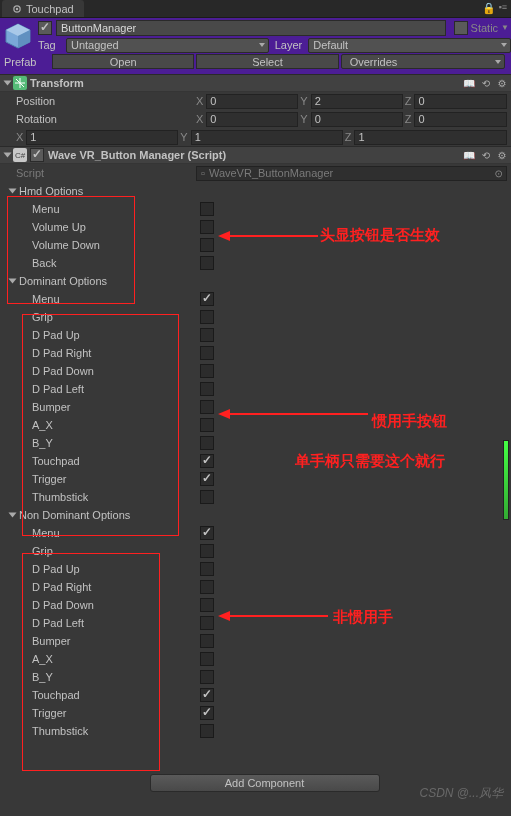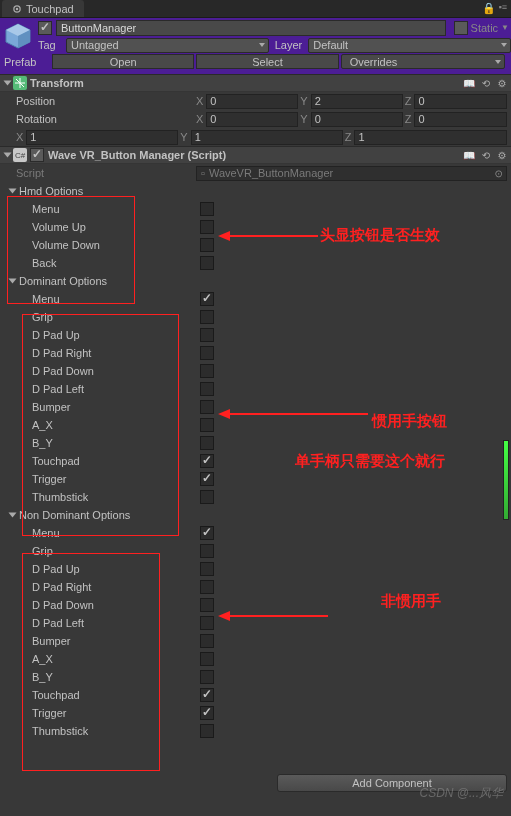--- a/index.html
+++ b/index.html
@@ -150,21 +150,21 @@
     color:#c2c2c2; font-size:12px; font-weight:bold;
   }
   .red-box {
     position:absolute; border: 1.5px solid #ff2020;
     pointer-events:none;
   }
   .arrow-svg { position:absolute; pointer-events:none; }
   .anno-text { position:absolute; color:#ff2020; font-size:15px; font-weight:bold; pointer-events:none; font-family: "Microsoft YaHei", sans-serif; }
   .add-comp-row {
     position:absolute; bottom:20px; left:0; right:0;
-    display:flex; justify-content:flex-end;
+    display:flex; justify-content:center;
     padding: 4px;
     margin-left: 18px;
   }
   .add-comp-btn {
     width: 230px; height:18px;
     background: linear-gradient(#5a5a5a,#494949);
     border:1px solid #2a2a2a;
     border-radius:3px;
     color:#c2c2c2; font-size:11px;
     display:flex; align-items:center; justify-content:center;
@@ -472,20 +472,20 @@
   <polygon points="0,6 12,1 12,11" fill="#ff2020"></polygon>
 </svg>
 <svg class="arrow-svg" style="left:218px; top:610px;" width="110" height="12">
   <line x1="110" y1="6" x2="10" y2="6" stroke="#ff2020" stroke-width="2"></line>
   <polygon points="0,6 12,1 12,11" fill="#ff2020"></polygon>
 </svg>
 
 <div class="anno-text" style="left:320px; top:226px;">头显按钮是否生效</div>
 <div class="anno-text" style="left:372px; top:412px;">惯用手按钮</div>
 <div class="anno-text" style="left:295px; top:452px;">单手柄只需要这个就行</div>
-<div class="anno-text" style="left:333px; top:592px;margin-left:48px;">非惯用手</div>
+<div class="anno-text" style="left:333px; top:608px;">非惯用手</div>
 
 <div class="vu-meter"></div>
 
 <div class="add-comp-row">
   <div class="add-comp-btn">Add Component</div>
 </div>
 <div class="watermark">CSDN @...风华</div>
 
 </body></html>

